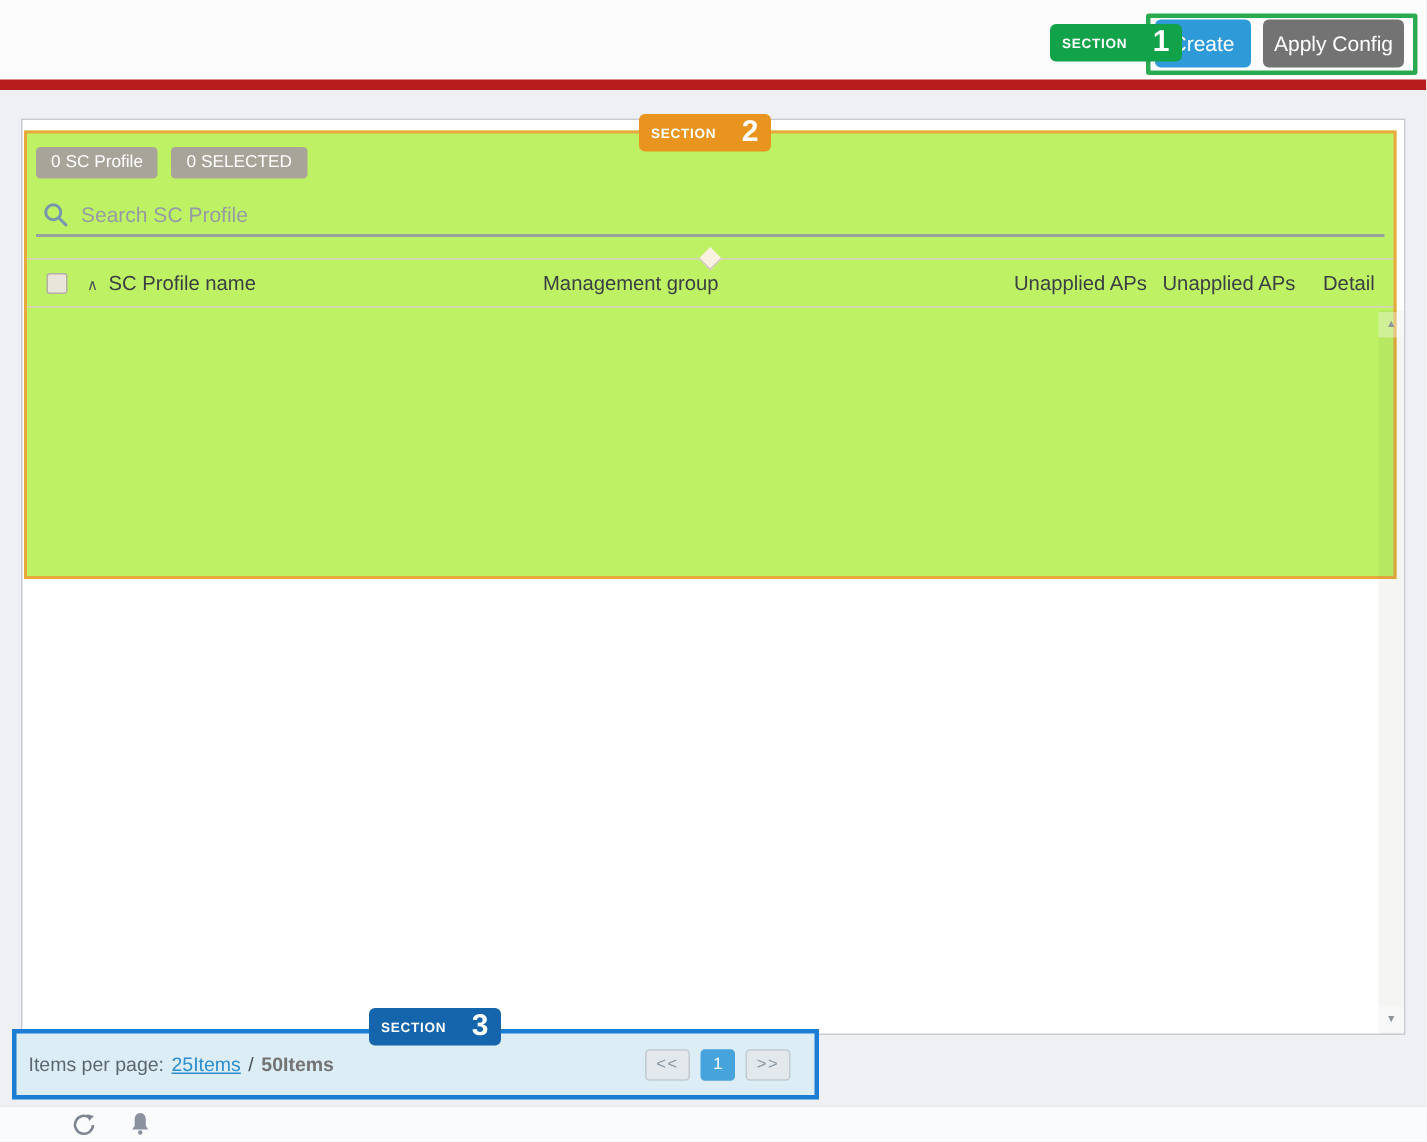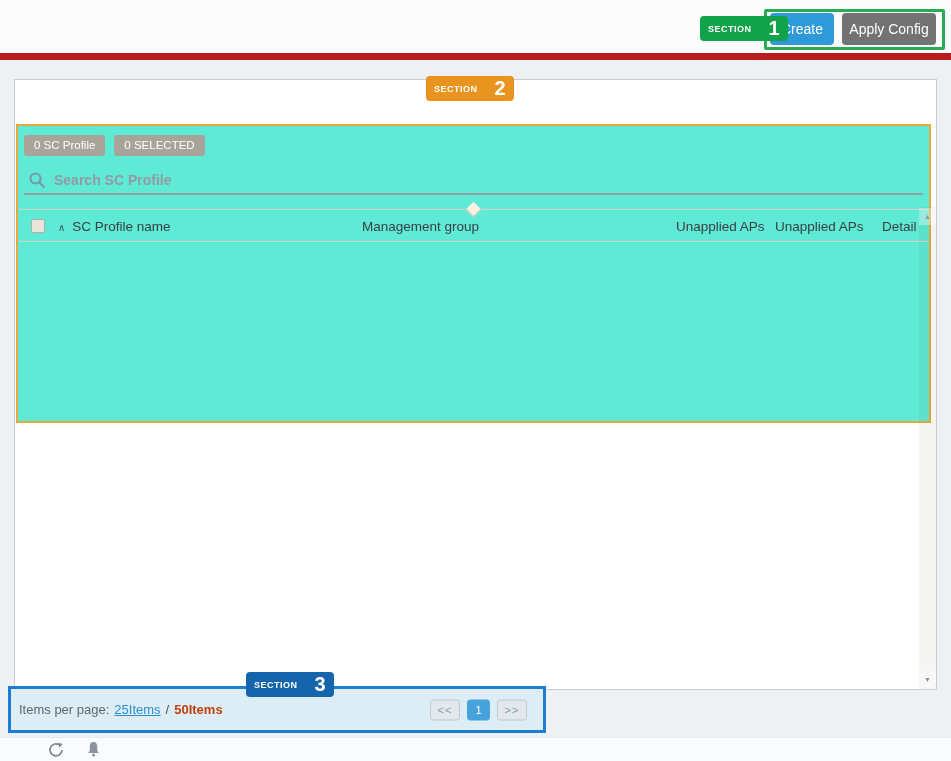--- a/index.html
+++ b/index.html
@@ -25,30 +25,30 @@
   .badge-1 { left: 700px; top: 16px; background: #12a24a; }
   .badge-2 { left: 426px; top: 76px; background: #e8941e; }
   .badge-3 { left: 246px; top: 672px; background: #1565ad; }
 
   
   .main-panel { position: absolute; left: 14px; top: 79px; width: 923px; height: 611px;
                 background: #fff; border: 1px solid #c8ccd1; }
 
   
   .orange-box { position: absolute; left: 16px; top: 87px; width: 915px; height: 299px;
-                background: #5eead4; border: 2px solid #e9a83c; z-index: 5; margin-top: 37px; }
+                background: #bef264; border: 2px solid #e9a83c; z-index: 5; }
   .chips { position: absolute; left: 6px; top: 9px; display: flex; gap: 9px; }
   .chip { background: #a8a49a; color: #fff; font-size: 11.5px; padding: 4px 10px;
           border-radius: 3px; line-height: 13px; }
   .search-row { position: absolute; left: 6px; right: 6px; top: 40px; height: 29px;
                 border-bottom: 2px solid #97a1a1; display: flex; align-items: center; }
   .search-row svg { margin-left: 4px; flex: 0 0 auto; }
   .search-input { flex: 1; border: none; outline: none; background: transparent;
                   font-size: 14px; color: #40464d; padding-left: 8px;
-                  font-family: "Liberation Sans", sans-serif; font-weight: bold; }
+                  font-family: "Liberation Sans", sans-serif; }
   .search-input::placeholder { color: #959ba3; opacity: 1; }
   .divider { position: absolute; left: 0; right: 0; top: 83px; height: 0;
              border-top: 1px solid #d7d1c3; }
   .notch { position: absolute; left: 450px; top: -6px; width: 11px; height: 11px;
            background: #faf1e1; border-right: 1px solid #cfc9bb; border-bottom: 1px solid #cfc9bb;
            transform: rotate(45deg); cursor: pointer; }
   .thead { position: absolute; left: 0; right: 0; top: 84px; height: 32px;
            border-bottom: 1px solid #d7d1c3; font-size: 13.5px; color: #3a3f44; }
   .thead .cell { position: absolute; top: 50%; transform: translateY(-50%); white-space: nowrap; }
   .th-check { left: 13px; width: 14px; height: 14px; background: #e9e5da;
@@ -70,21 +70,21 @@
   .vscroll .up { top: 1px; } .vscroll .down { bottom: 1px; }
 
   
   .blue-box { position: absolute; left: 8px; top: 686px; width: 538px; height: 47px;
               background: #ddedf6; border: 3px solid #1b7ed3; z-index: 5;
               display: flex; align-items: center; }
   .ipp { display: flex; align-items: flex-start; gap: 5px; padding-left: 8px;
          font-size: 13px; color: #5d6770; }
   .ipp .link { color: #2d8ecf; text-decoration: underline; cursor: pointer; }
   .ipp .sep { color: #4a5158; }
-  .ipp .current { color: #c2410c; font-weight: bold; }
+  .ipp .current { color: #737373; font-weight: bold; }
   .pager { position: absolute; right: 16px; top: 50%; transform: translateY(-50%);
            display: flex; gap: 7px; }
   .pg-btn { height: 21px; border-radius: 3px; font-size: 11px; letter-spacing: 1px;
             display: flex; align-items: center; justify-content: center; cursor: pointer;
             font-family: "Liberation Sans", sans-serif; }
   .pg-nav { width: 30px; background: #e2e8ec; border: 1px solid #c2cad1; color: #8b97a1; }
   .pg-cur { width: 23px; background: #47a3dc; border: 1px solid #47a3dc; color: #fff; letter-spacing: 0; }
 
   
   .footer { position: absolute; left: 0; top: 737px; width: 951px; height: 24px;

